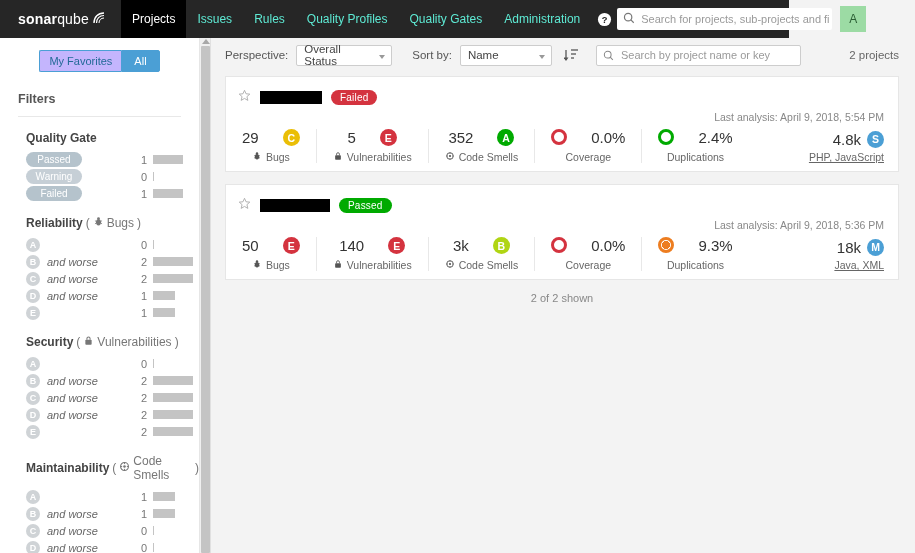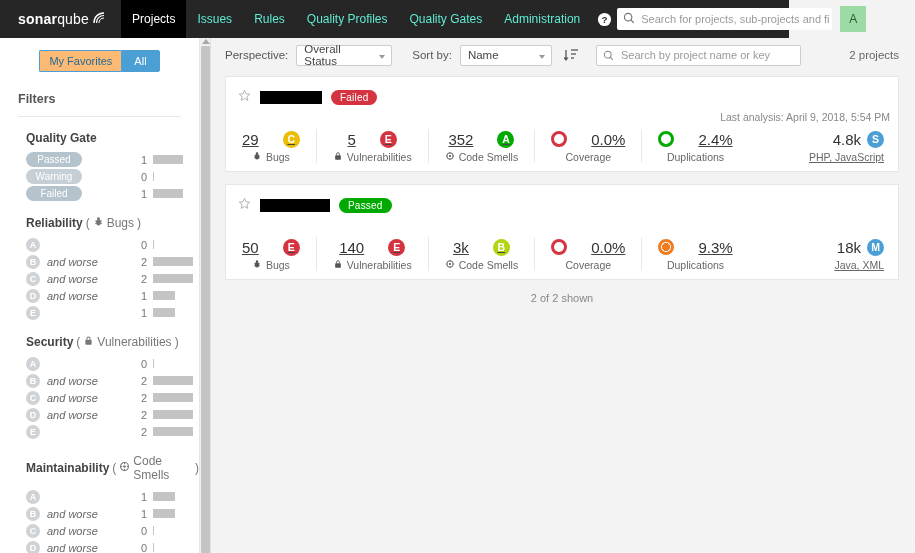--- a/index.html
+++ b/index.html
@@ -80,21 +80,21 @@
     background: #f3f3f3;
     border-radius: 12px;
   }
 
   
   .fav-toggle {
     display: flex; justify-content: center; margin: 12px 0 0 0;
   }
   .fav-btn {
     border: 1px solid #4b9fd5; font-size: 11px; padding: 4px 9px;
-    color: #236a97; background: #fdba74; cursor: pointer; white-space: nowrap;
+    color: #236a97; background: #c4b5fd; cursor: pointer; white-space: nowrap;
   }
   .fav-btn.left { border-radius: 2px 0 0 2px; border-right: 0; }
   .fav-btn.right {
     border-radius: 0 2px 2px 0; background: #4b9fd5; color: #fff;
     border-color: #4b9fd5; padding: 4px 12px;
   }
   .filters-title {
     margin: 20px 0 0 18px; font-size: 12.5px; color: #555; font-weight: bold;
   }
   .sb-divider { margin: 10px 18px 0 18px; border-top: 1px solid #e8e8e8; }
@@ -172,32 +172,32 @@
   .star { cursor: pointer; }
   .redacted { background: #000; height: 13px; width: 62px; }
   .redacted.wide { width: 70px; }
   .qstatus {
     display: inline-block; border-radius: 9px; font-size: 10px;
     color: #fff; padding: 2px 9px; letter-spacing: .2px;
   }
   .qstatus.failed { background: #d4333f; }
   .qstatus.passed { background: #00aa00; }
   .last-analysis {
-    position: absolute; right: 8px; top: 34px; font-size: 10.5px; color: #888;
+    position: absolute; right: 14px; top: 34px; font-size: 10.5px; color: #888;
   }
   .measures {
     position: absolute; left: 12px; top: 52px; display: flex; align-items: flex-start;
   }
   .measure {
     display: flex; flex-direction: column; align-items: center;
     padding: 0 16px; border-left: 1px solid #e8e8e8; min-width: 72px;
   }
   .measure:first-child { border-left: 0; padding-left: 4px; }
   .measure-top {
-    display: flex; align-items: center; gap: 24px; height: 20px; text-decoration: underline;
+    display: flex; gap: 24px; height: 20px;
   }
   .measure-val { font-size: 15px; color: #333; }
   .measure-name {
     display: flex; align-items: center; gap: 4px; font-size: 10.5px;
     color: #666; margin-top: 2px; white-space: nowrap;
   }
   .rating-lg {
     width: 17px; height: 17px; border-radius: 50%; color: #fff;
     font-size: 10.5px; font-weight: bold; display: flex;
     align-items: center; justify-content: center;
@@ -620,20 +620,21 @@
       <div class="card">
         <div class="card-head">
           <span class="star">
             <svg width="13" height="13" viewBox="0 0 16 16">
               <path d="M8 1.6 L9.9 5.9 L14.5 6.3 L11 9.4 L12.1 14 L8 11.6 L3.9 14 L5 9.4 L1.5 6.3 L6.1 5.9 Z" fill="none" stroke="#aaa" stroke-width="1.1"></path>
             </svg>
           </span>
           <span class="redacted wide"></span>
           <span class="qstatus passed">Passed</span>
         </div>
+        <div class="last-analysis">Last analysis: April 9, 2018, 5:36 PM</div>
 
         <div class="measures">
           <div class="measure">
             <div class="measure-top">
               <span class="measure-val">50</span>
               <span class="rating-lg" style="background:#d4333f">E</span>
             </div>
             <div class="measure-name">
               <span>
                 <svg width="10" height="10" viewBox="0 0 14 14">

